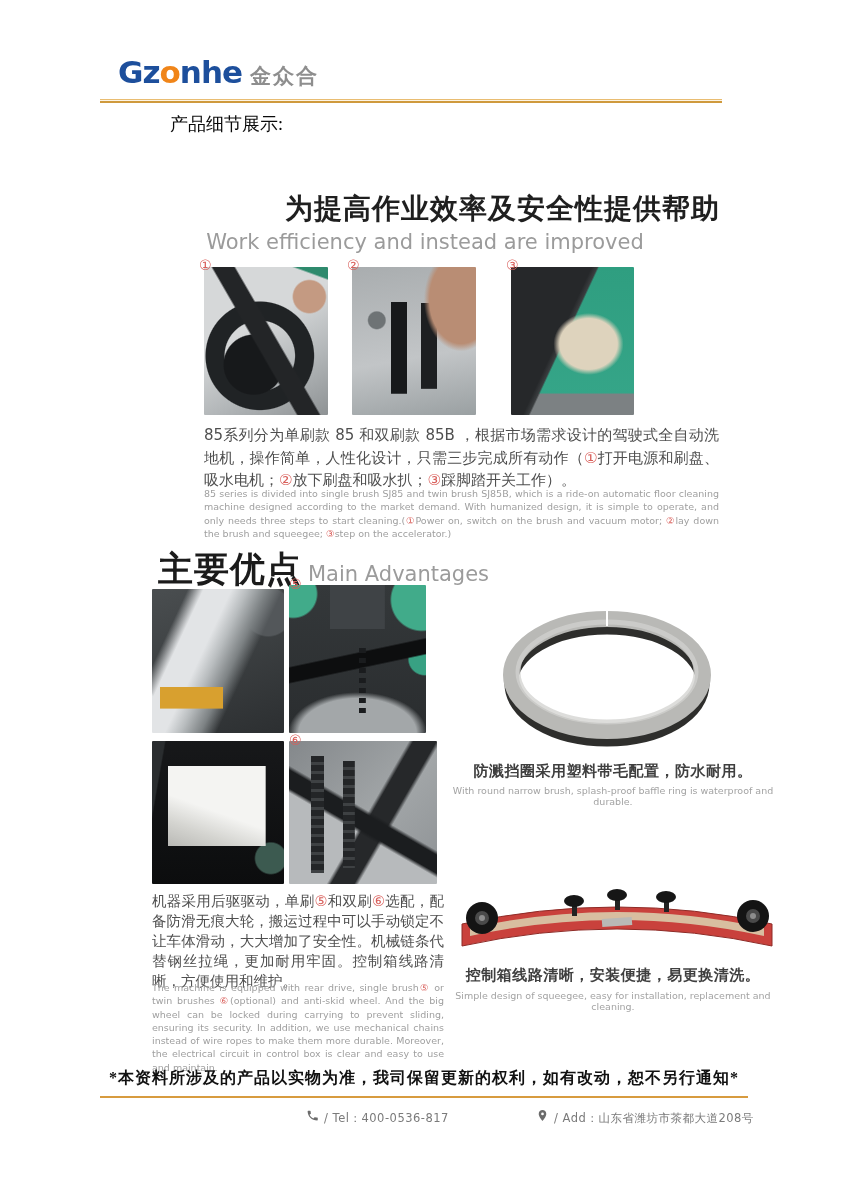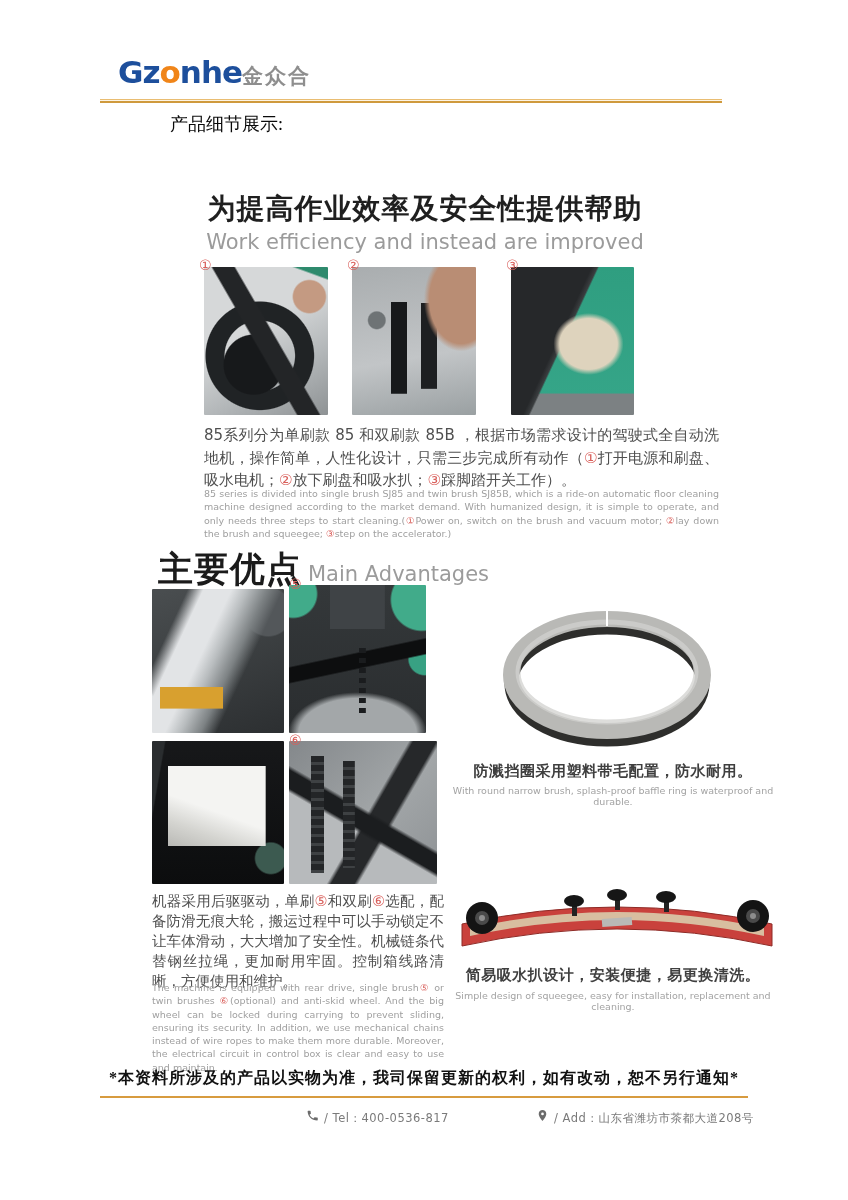--- a/index.html
+++ b/index.html
@@ -3,27 +3,27 @@
 <meta charset="utf-8">
 <style>
   html,body { margin:0; padding:0; background:#ffffff; }
   body { font-family:"DejaVu Sans","Liberation Sans",sans-serif; }
   .page { position:relative; width:848px; height:1200px; background:#fff; margin:0 auto; overflow:hidden; }
   .abs { position:absolute; }
 
   
   .logo-latin { font-size:31px; font-weight:bold; color:#1d4f9c; letter-spacing:-1px; }
   .logo-latin .o-orange { color:#f08519; }
-  .logo-cjk { font-size:21px; color:#8e8e8e; font-weight:bold; letter-spacing:2px; }
+  .logo-cjk { font-size:21px; color:#8e8e8e; font-weight:bold; margin-left:8px; letter-spacing:2px; }
   .gold-line { background:linear-gradient(#e9bd72 34%, #fdf4e4 34% 62%, #cf9a3d 62%); }
   .gold-line-thin { background:#d79b3f; }
   .section-label { font-family:"Liberation Serif","DejaVu Serif",serif; font-size:18px; color:#0a0a0a; }
 
   
-  .hero-title { width:590px; text-align:center; font-size:28px; font-weight:bold; color:#1f1f1f; letter-spacing:1px; }
+  .hero-title { width:590px; text-align:right; font-size:28px; font-weight:bold; color:#1f1f1f; letter-spacing:1px; }
   .hero-sub { width:590px; text-align:center; font-size:21px; color:#9b9b9b; }
 
   .photo { position:absolute; border-radius:1px; }
   .marker { position:absolute; left:-5px; top:-9px; font-size:14px; color:#d9605c; line-height:1; z-index:3; }
   .cnum { color:#d9605c; }
 
   .photo-steering { background:
     radial-gradient(circle at 85% 20%, #c49a82 0 10%, transparent 11%),
     linear-gradient(60deg, transparent 44%, #232527 45% 55%, transparent 56%),
     radial-gradient(circle at 40% 66%, #17191b 0 24%, transparent 25%),
@@ -146,21 +146,21 @@
     <ellipse cx="165" cy="9" rx="10" ry="6" fill="#161616"></ellipse>
     <ellipse cx="214" cy="11" rx="10" ry="6" fill="#161616"></ellipse>
     <rect x="150" y="32" width="30" height="8" fill="#b9b9b6" transform="rotate(-4 165 36)"></rect>
     <circle cx="30" cy="32" r="16" fill="#141414"></circle>
     <circle cx="30" cy="32" r="7" fill="#4a4a4a"></circle>
     <circle cx="30" cy="32" r="3" fill="#8d8d8d"></circle>
     <circle cx="301" cy="30" r="16" fill="#141414"></circle>
     <circle cx="301" cy="30" r="7" fill="#4a4a4a"></circle>
     <circle cx="301" cy="30" r="3" fill="#8d8d8d"></circle>
   </svg>
-  <div class="abs caption-cn" style="left:448px; top:966px; width:330px;">简易吸水扒设计，安装便捷，易更换清洗。</div>
+  <div class="abs caption-cn" style="left:448px; top:966px; width:330px;">控制箱线路清晰，安装便捷，易更换清洗。</div>
   <div class="abs caption-en" style="left:448px; top:990px; width:330px;">Simple design of squeegee, easy for installation, replacement and cleaning.</div>
 
   <div class="abs disclaimer" style="left:0; top:1068px;font-weight:bold;">*本资料所涉及的产品以实物为准，我司保留更新的权利，如有改动，恕不另行通知*</div>
   <div class="abs gold-line-thin" style="left:100px; top:1096px; width:648px; height:2px;"></div>
 
   <div class="abs" style="left:306px; top:1107px;">
     <svg class="contact-icon" viewBox="0 0 24 24">
         <path fill="#6b6b6b" d="M6.6 10.8c1.5 3 3.9 5.4 6.9 6.9l2.3-2.3c.3-.3.7-.4 1.1-.2 1.2.4 2.5.6 3.8.6.6 0 1 .4 1 1V20c0 .6-.4 1-1 1C10.6 21 3 13.4 3 4c0-.6.4-1 1-1h3.5c.6 0 1 .4 1 1 0 1.3.2 2.6.6 3.8.1.4 0 .8-.3 1.1L6.6 10.8z"></path>
       </svg>
     <span class="contact-text">/ Tel：400-0536-817</span>

